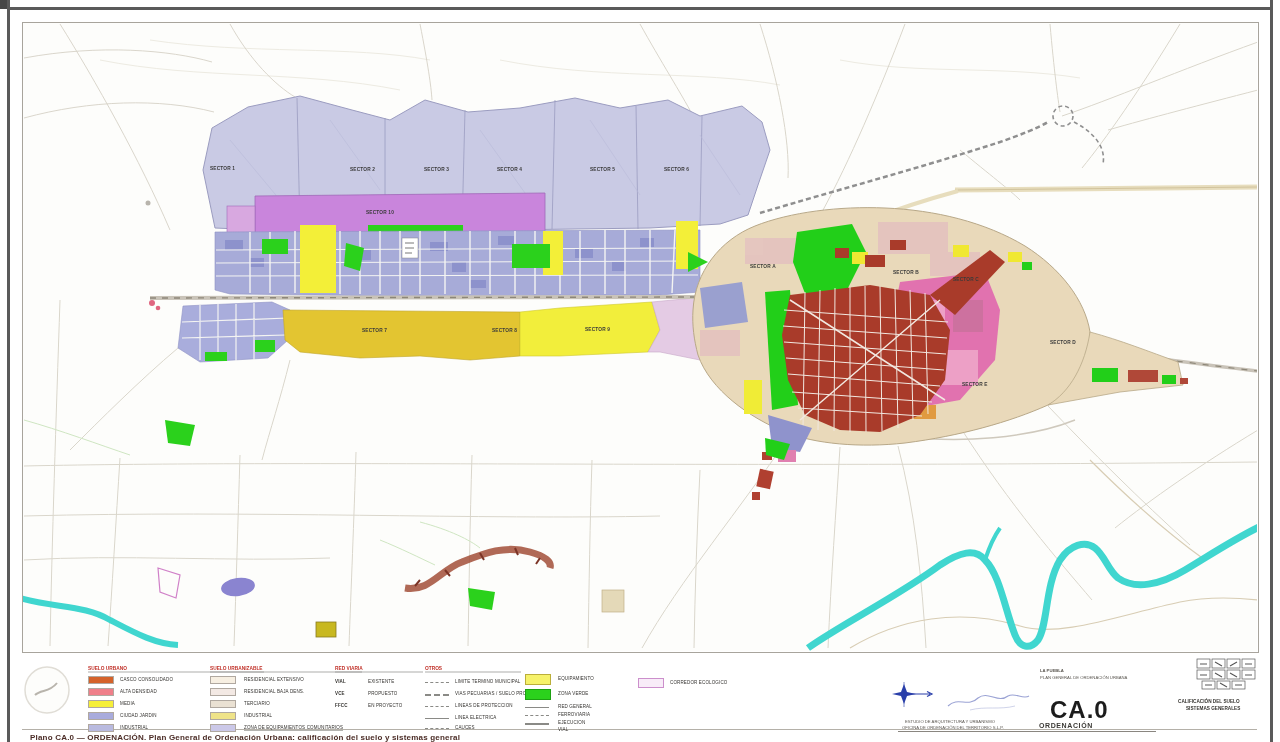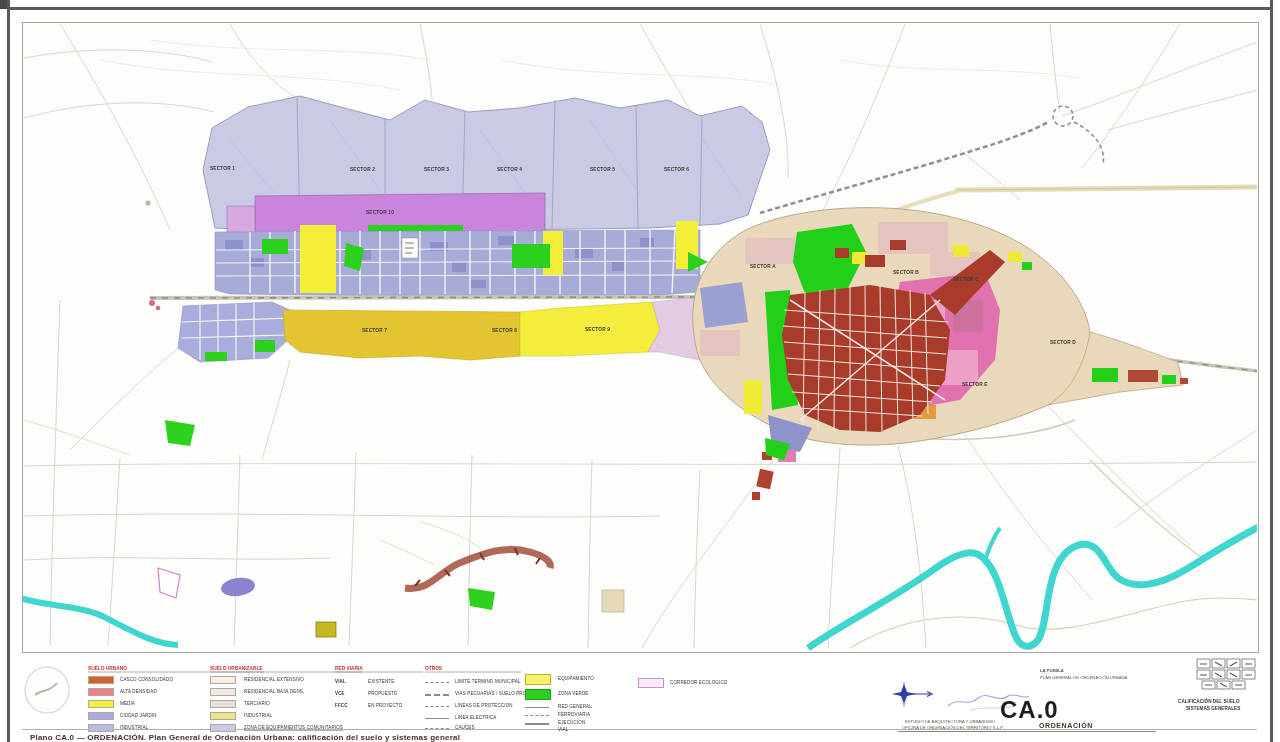--- a/index.html
+++ b/index.html
@@ -317,21 +317,21 @@
     <svg class="lg" style="left:940px;top:688px;" width="95" height="26">
       <path d="M8,18 C18,8 28,20 38,10 C48,2 58,16 68,8 C75,4 83,12 89,8" stroke="#8892cc" stroke-width="1.1" fill="none" opacity=".85"></path>
       <path d="M30,22 C45,18 60,22 75,18" stroke="#a8b0d8" stroke-width=".8" fill="none" opacity=".7"></path>
     </svg>
     <div class="tb-small" style="left:905px;top:719px;">ESTUDIO DE ARQUITECTURA Y URBANISMO</div>
     <div class="tb-small" style="left:902px;top:725px;">OFICINA DE ORDENACIÓN DEL TERRITORIO S.L.P.</div>
     <div class="rule" style="left:898px;top:731px;width:138px;"></div>
 
     <div class="tb-small" style="left:1040px;top:668px;font-weight:bold;">LA PUEBLA</div>
     <div class="tb-small" style="left:1040px;top:675px;">PLAN GENERAL DE ORDENACIÓN URBANA</div>
-    <div class="tb-code" style="left:1000px;top:696px;">CA.0</div>
+    <div class="tb-code" style="left:1050px;top:696px;">CA.0</div>
     <div class="tb-sub" style="left:1039px;top:722px;">ORDENACIÓN</div>
     <div class="rule" style="left:1036px;top:731px;width:120px;"></div>
 
     <svg class="lg" style="left:1196px;top:658px;" width="64" height="36" opacity=".85">
       <g stroke="#3a3a3a" stroke-width=".7" fill="none">
         <rect x="1" y="1" width="13" height="9"></rect>
           <rect x="16" y="1" width="13" height="9"></rect>
           <rect x="31" y="1" width="13" height="9"></rect>
           <rect x="46" y="1" width="13" height="9"></rect>
         <rect x="1" y="12" width="13" height="9"></rect>

